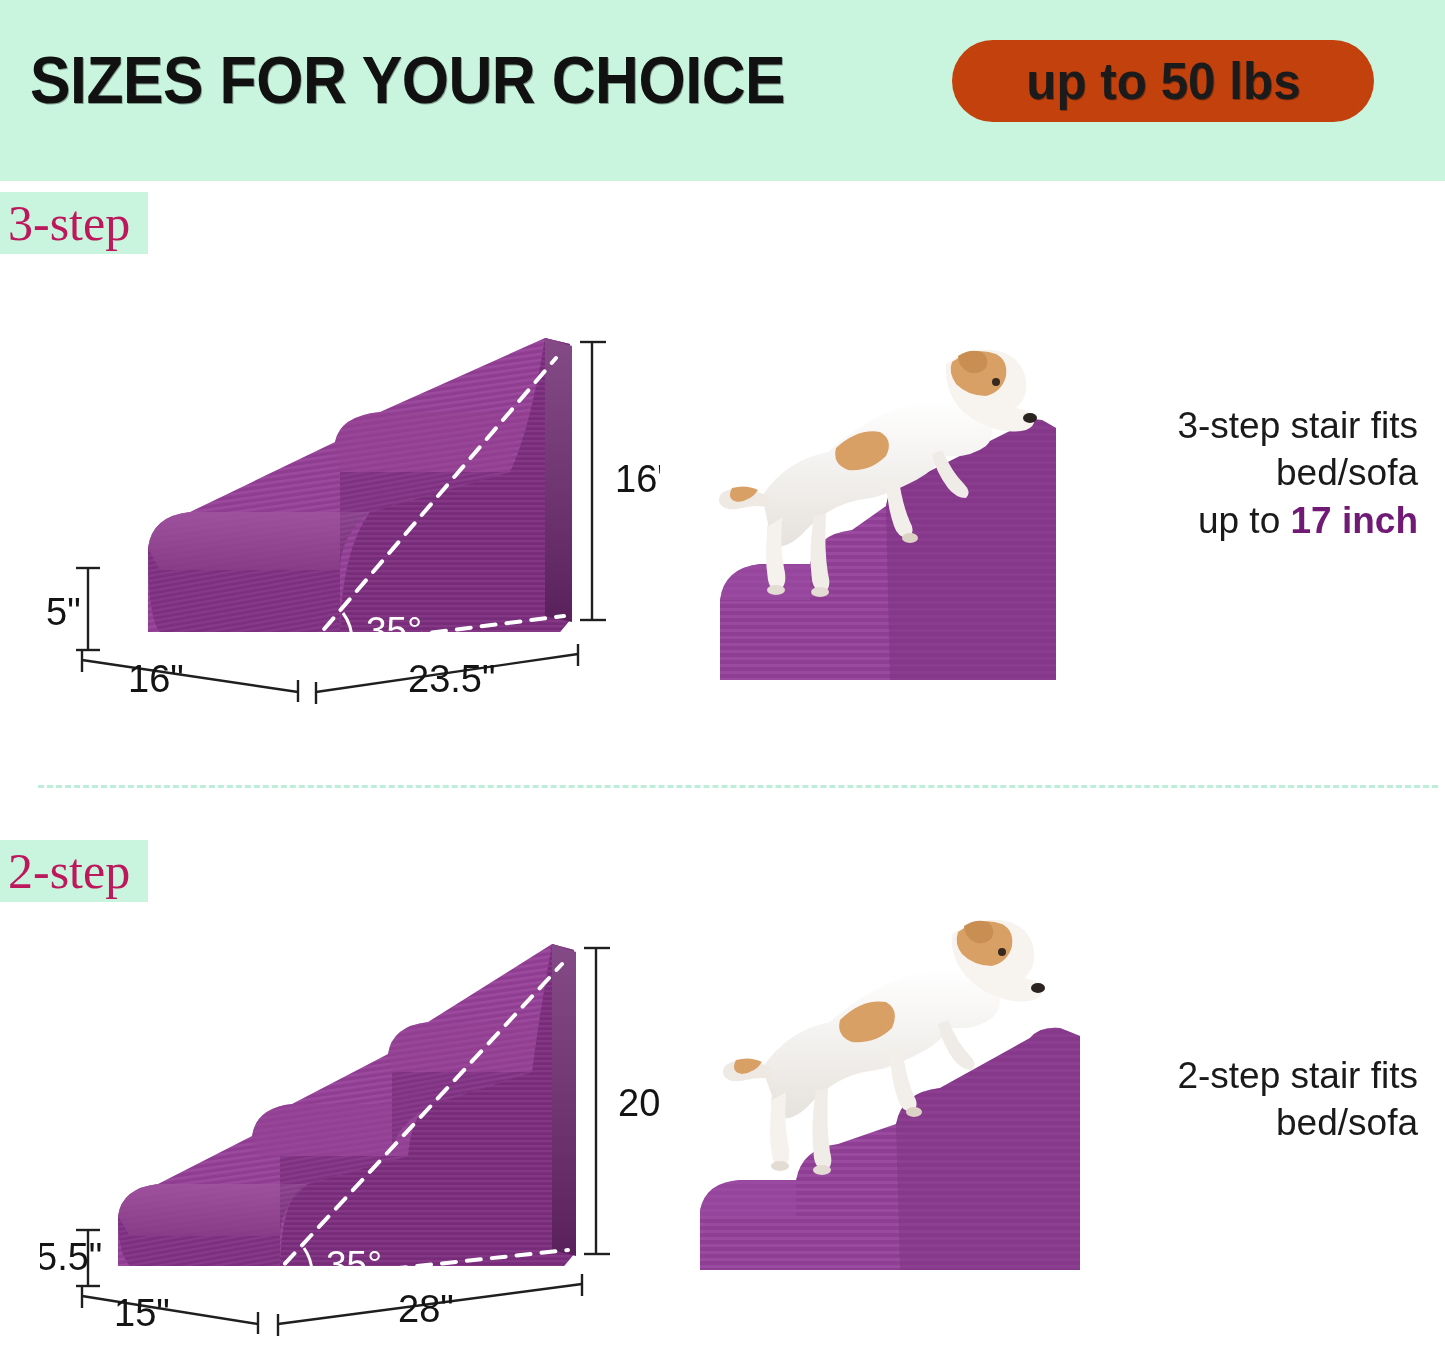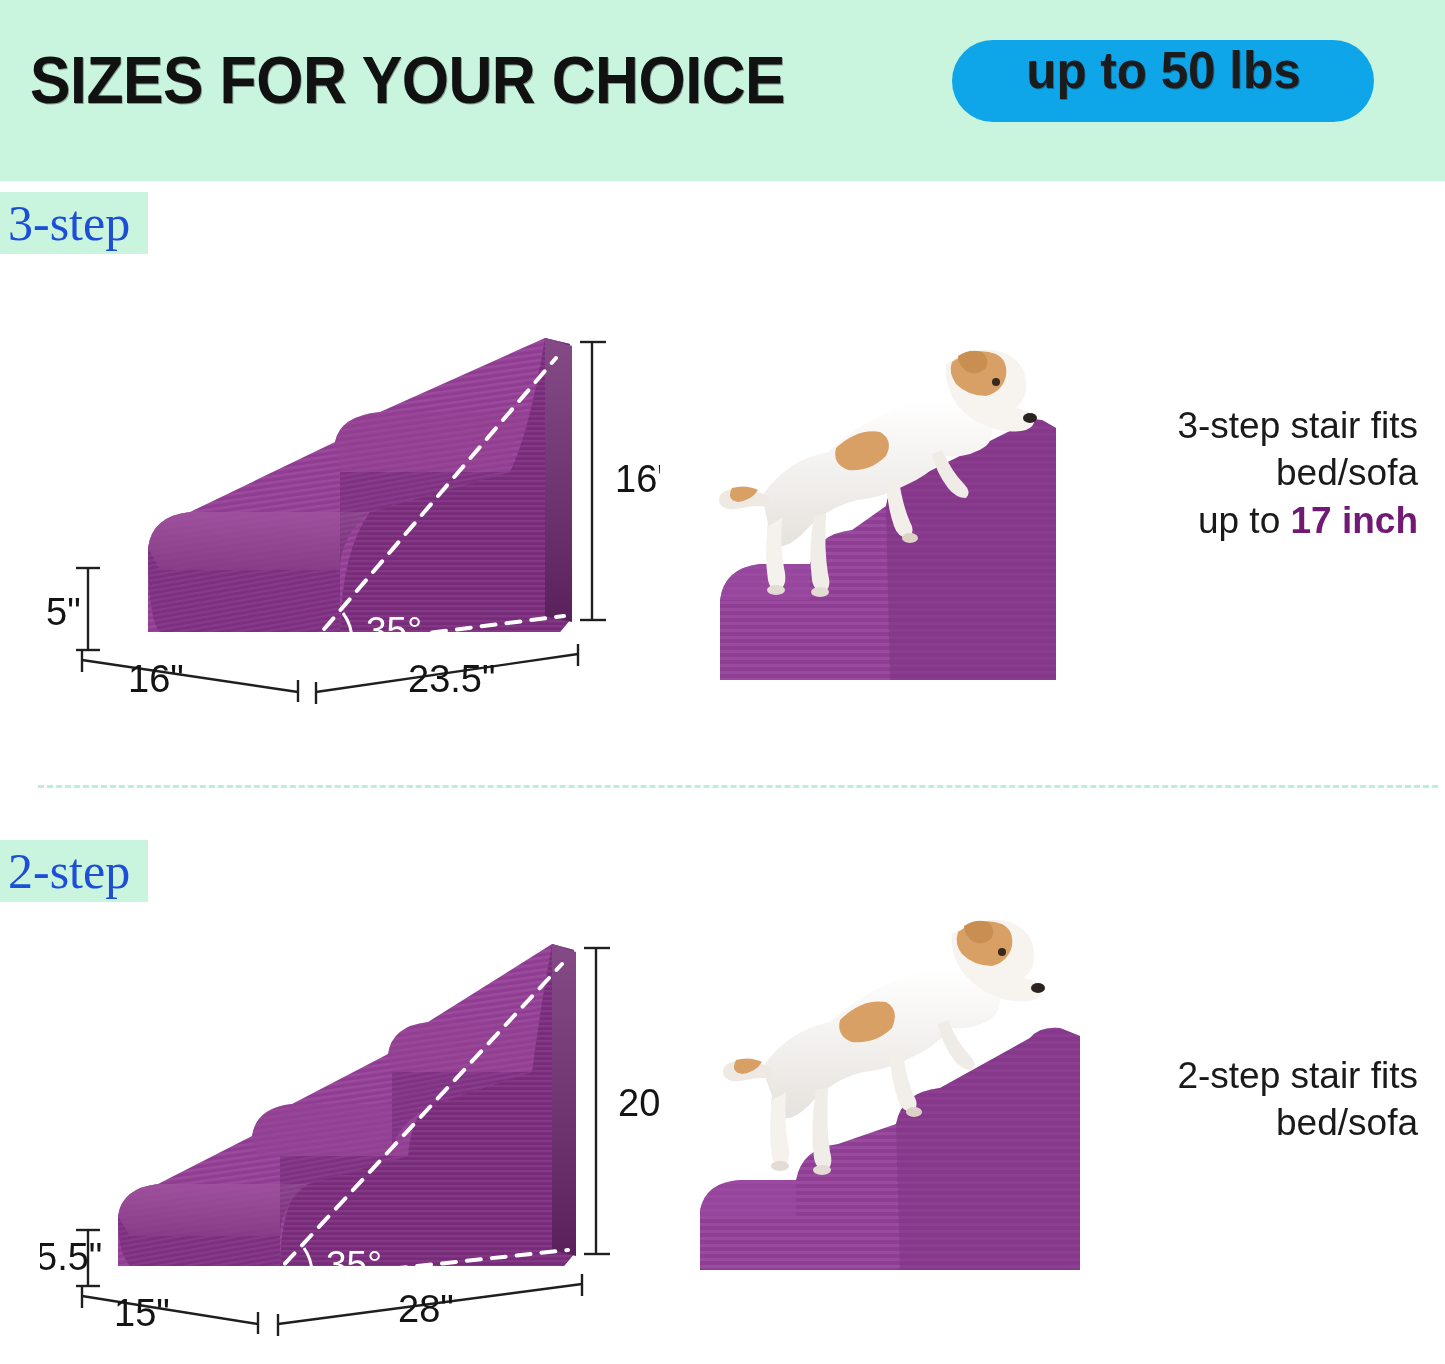--- a/index.html
+++ b/index.html
@@ -19,37 +19,37 @@
   .header-title {
     position:absolute; left:30px; top:42px;
     font-size:66px; font-weight:bold; color:#111111;
     letter-spacing:-0.5px;
     transform:scaleX(0.92); transform-origin:left center;
     white-space:nowrap;
     text-shadow:1px 1px 0 rgba(0,0,0,0.35);
   }
   .weight-badge {
     position:absolute; left:952px; top:40px; width:422px; height:82px;
-    background:#0ea5e9; border-radius:41px;
-    display:flex; justify-content:center;
+    background:#c2410c; border-radius:41px;
+    display:flex; align-items:center; justify-content:center;
   }
   .weight-badge-text {
     font-size:52px; font-weight:bold; color:#1b1b1b;
     transform:scaleX(0.95); white-space:nowrap;
     text-shadow:1px 1px 0 rgba(0,0,0,0.3);
   }
 
   
   .step-chip {
     position:absolute; left:0; height:62px;
     background:#c9f4de;
     display:flex; align-items:center;
     padding:0 18px 0 8px;
     font-family:"Liberation Serif", serif;
-    font-size:50px; color:#1d4ed8;
+    font-size:50px; color:#be185d;
   }
   .chip-3 { top:192px; }
   .chip-4 { top:840px; }
 
   
   .divider {
     position:absolute; left:38px; top:785px; width:1400px; height:0;
     border-top:3px dashed #bdeeda;
   }
 

